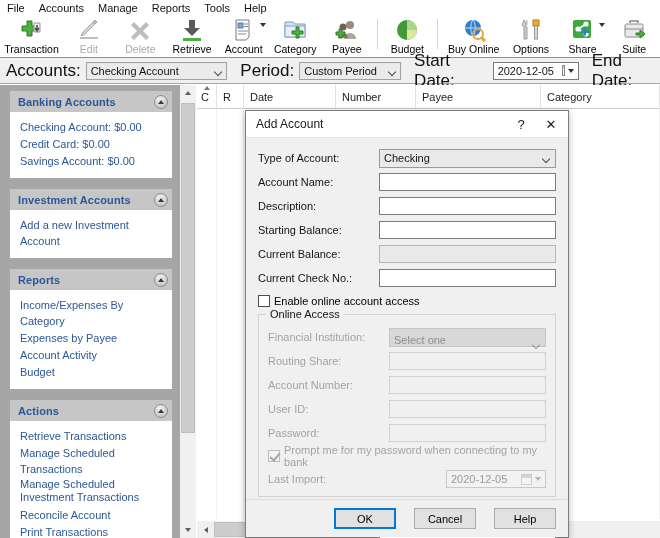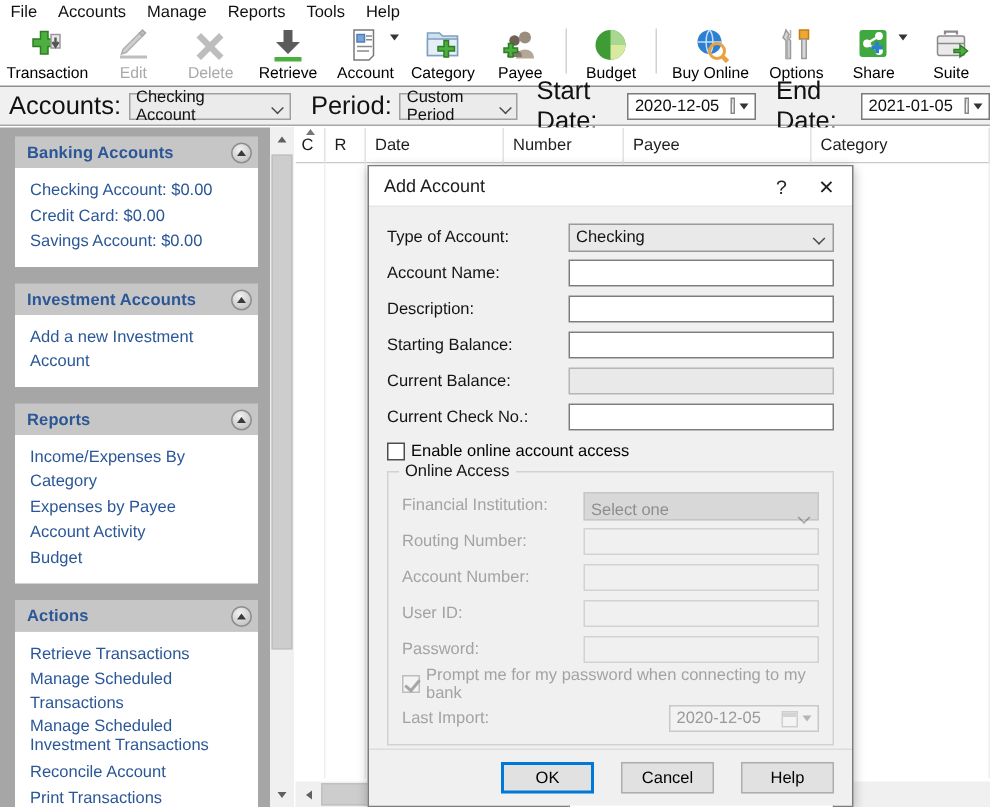--- a/index.html
+++ b/index.html
@@ -424,25 +424,20 @@
     </div>
 
     <span class="fb-label" style="margin-left:8px">Start Date:</span>
     <div class="datebox" style="width:86px">
       <span class="dval">2020-12-05</span>
       <span class="cal-ico"></span>
       <span class="dd-tri"></span>
     </div>
 
     <span class="fb-label" style="margin-left:8px">End Date:</span>
-    <div class="datebox" style="width:86px">
-      <span class="dval">2021-01-05</span>
-      <span class="cal-ico"></span>
-      <span class="dd-tri"></span>
-    </div>
   </div>
 
   <div class="sidebar">
 
     <div class="panel">
       <div class="panel-hd">
         <span class="ttl">Banking Accounts</span>
         <span class="collapse-btn">
             <i></i>
           </span>
@@ -597,21 +592,21 @@
           <span class="lab dim">Financial Institution:</span>
           <div class="selbox dis">
             <span>Select one</span>
             <span class="chev" style="margin-left:auto;width:18px;display:flex;align-items:center;justify-content:center;opacity:.45">
                 <span class="chevglyph"></span>
               </span>
           </div>
         </div>
 
         <div class="row">
-          <span class="lab dim">Routing Number:</span>
+          <span class="lab dim">Routing Share:</span>
           <div class="inp dis"></div>
         </div>
 
         <div class="row">
           <span class="lab dim">Account Number:</span>
           <div class="inp dis"></div>
         </div>
 
         <div class="row">
           <span class="lab dim">User ID:</span>

